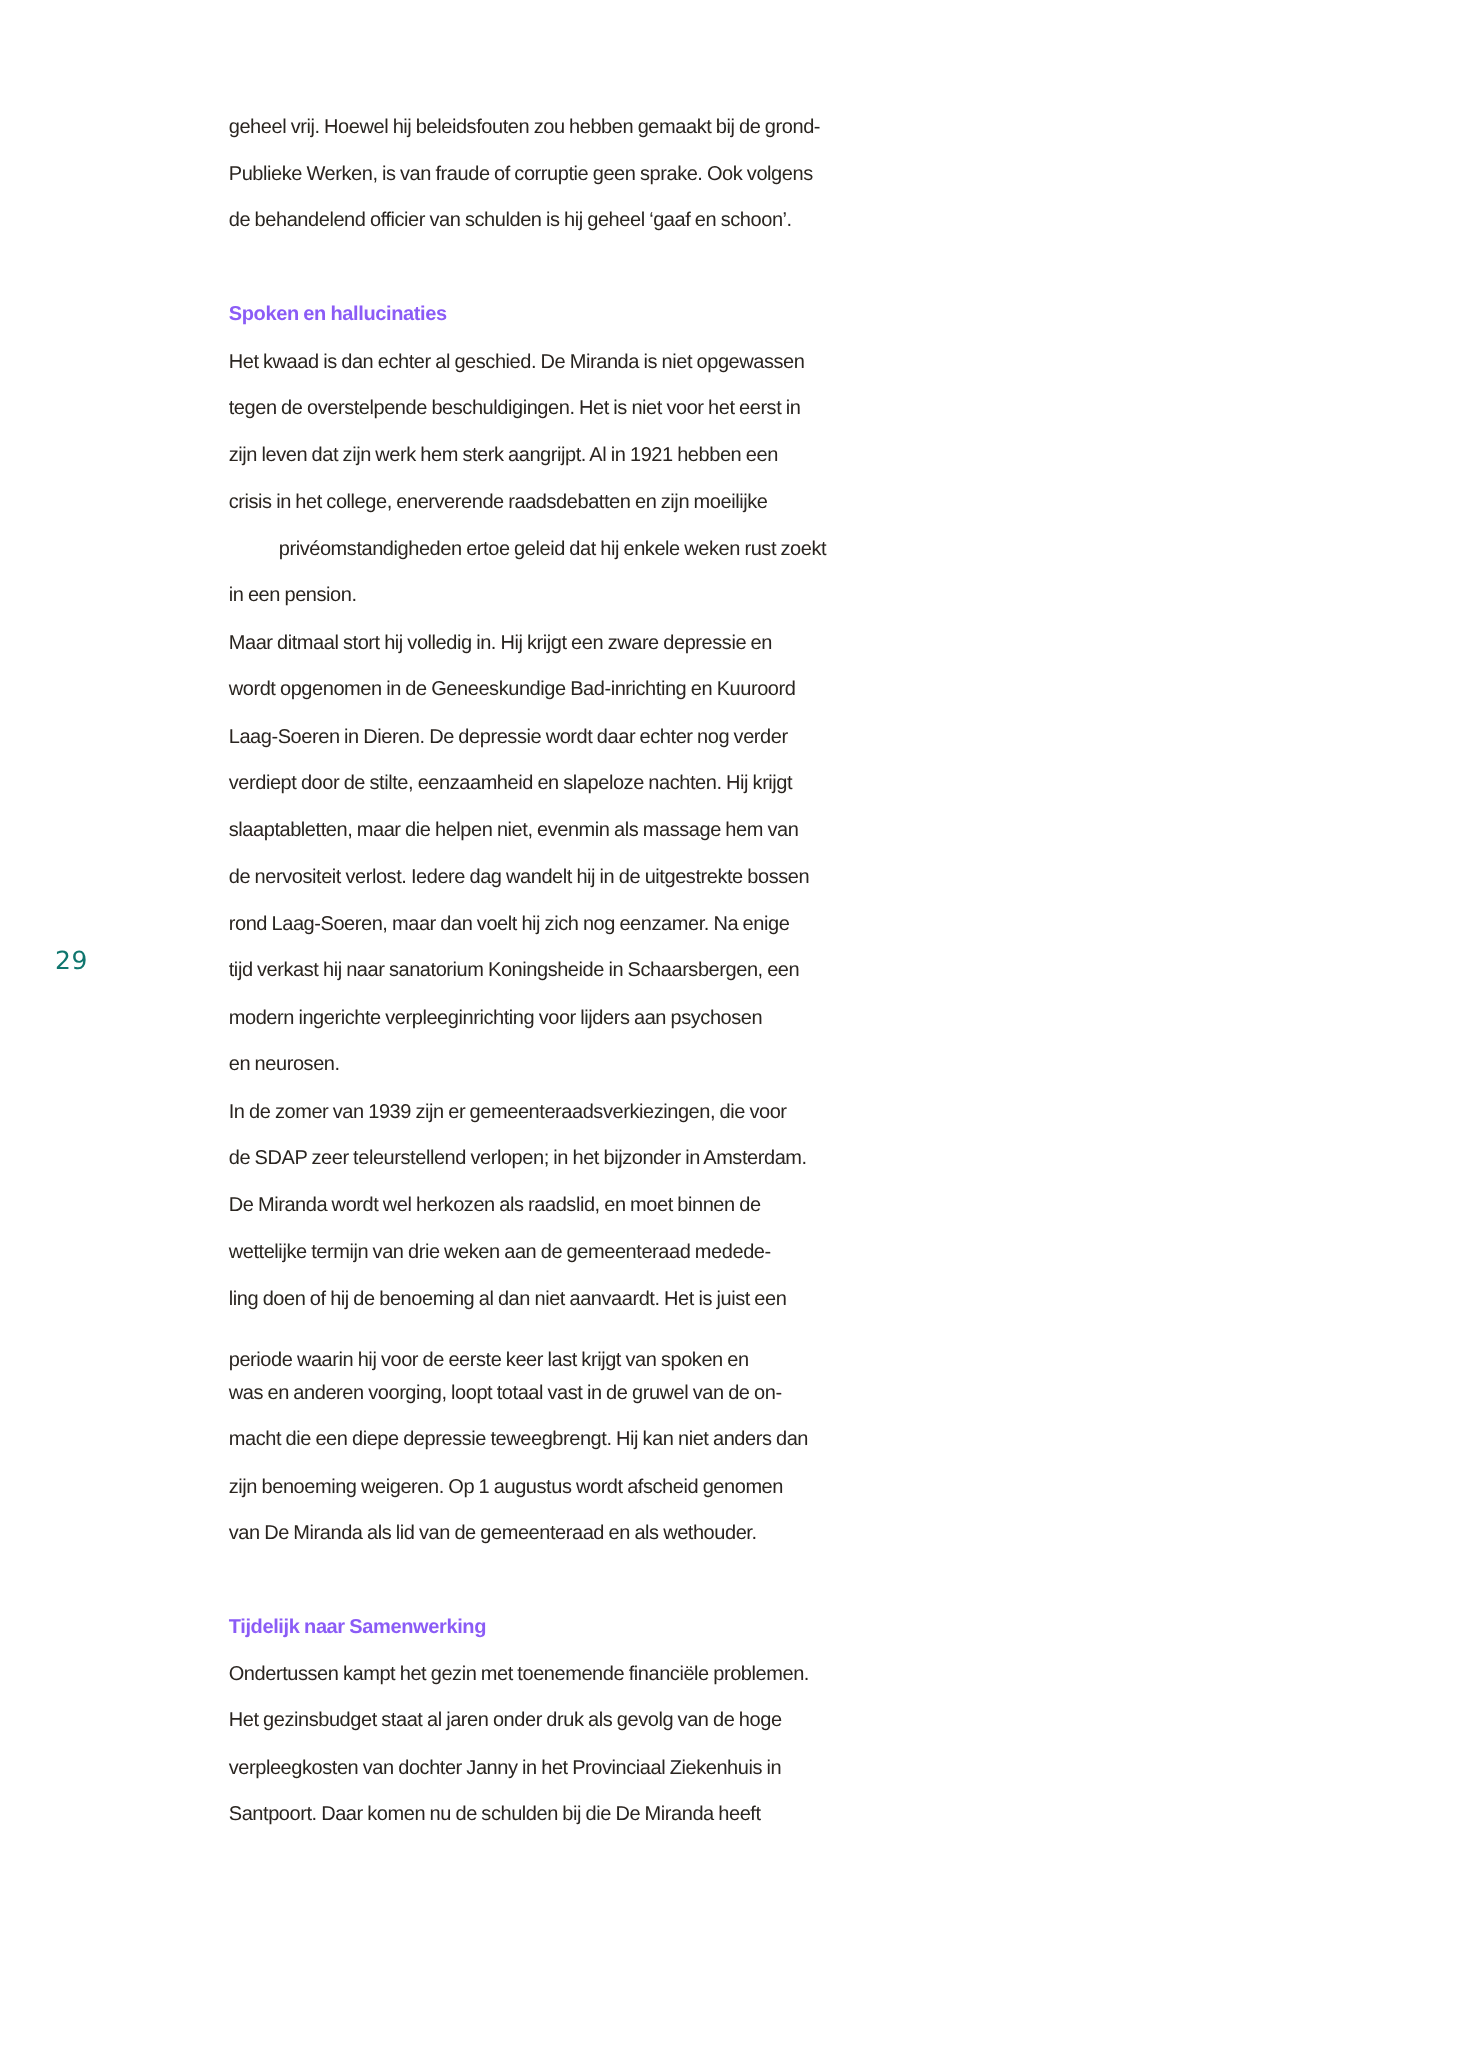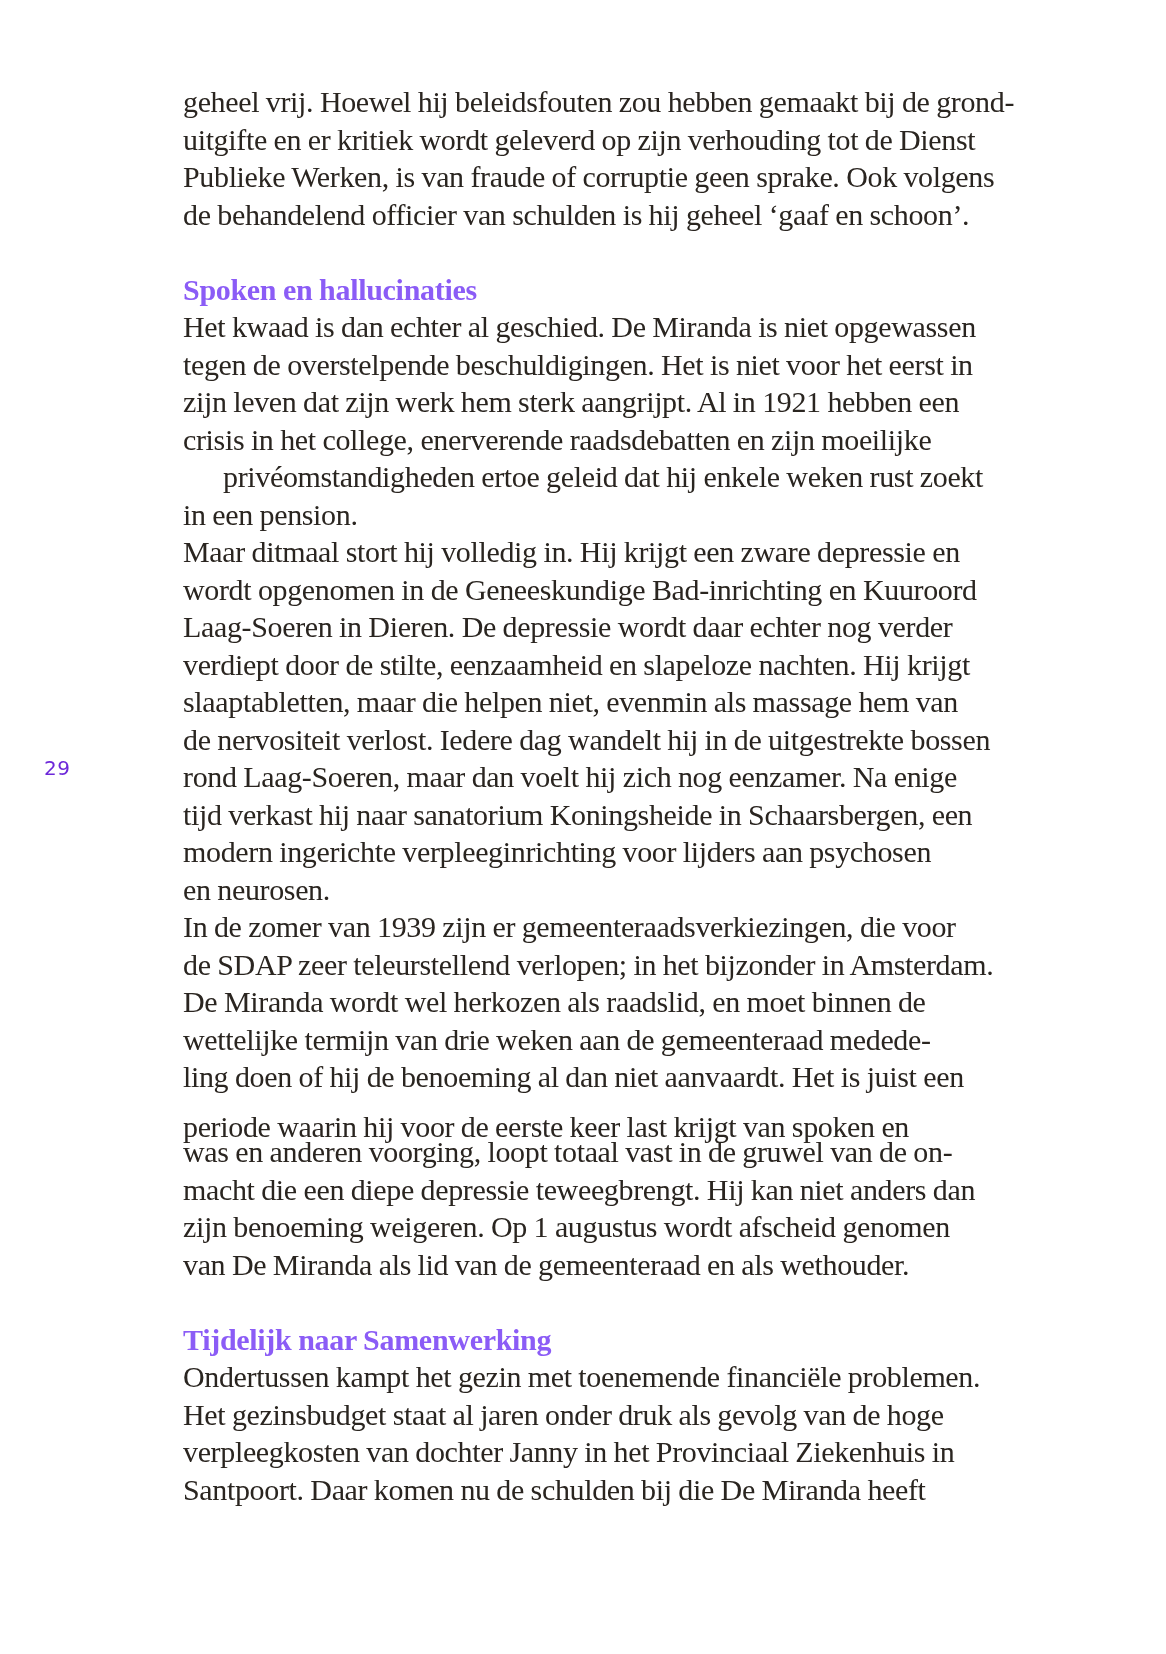--- a/index.html
+++ b/index.html
@@ -18,23 +18,23 @@
     left: 0; top: 0;
     width: 1166px;
     height: 1654px;
     background: #ffffff;
   }
   .text-column {
     position: absolute;
     left: 183px;
     top: 83px;
     width: 880px;
-    font-family: Liberation Serif, serif;
+    font-family: Liberation Sans, sans-serif;
     color: #2a2520;
-    font-size: 30px;
+    font-size: 16px;
     line-height: 37.5px;
     letter-spacing: -0.35px;
     word-spacing: -0.5px;
   }
   .line {
     display: block;
     white-space: nowrap;
     height: 37.5px;
   }
   .blank {
@@ -48,36 +48,35 @@
     font-weight: bold;
     color: #8b5cf6;
     letter-spacing: -0.3px;
   }
   .page-number {
     position: absolute;
     left: 44px;
     top: 756px;
     font-family: "DejaVu Sans", sans-serif;
     font-size: 20px;
-    color: #6d28d9;
+    color: #0f766e;
     letter-spacing: 0.5px;
   }
 </style>
 </head>
 <body>
 
 <div class="page">
 
   <div class="page-number">29</div>
 
   <div class="text-column">
 
     <div>
       <span class="line"><span style="display: inline-block; transform-origin: left center;">geheel vrij. Hoewel hij beleidsfouten zou hebben gemaakt bij de grond-</span></span>
-      <span class="line"><span style="display: inline-block; transform-origin: left center;">uitgifte en er kritiek wordt geleverd op zijn verhouding tot de Dienst</span></span>
       <span class="line"><span style="display: inline-block; transform-origin: left center; text-align: center;">Publieke Werken, is van fraude of corruptie geen sprake. Ook volgens</span></span>
       <span class="line"><span style="display: inline-block; transform-origin: left center;">de behandelend officier van schulden is hij geheel ‘gaaf en schoon’.</span></span>
     </div>
 
     <span class="blank"></span>
 
     <div>
       <span class="heading">Spoken en hallucinaties</span>
       <span class="line"><span style="display: inline-block; transform-origin: left center;">Het kwaad is dan echter al geschied. De Miranda is niet opgewassen</span></span>
       <span class="line"><span style="display: inline-block; transform-origin: left center;">tegen de overstelpende beschuldigingen. Het is niet voor het eerst in</span></span>

